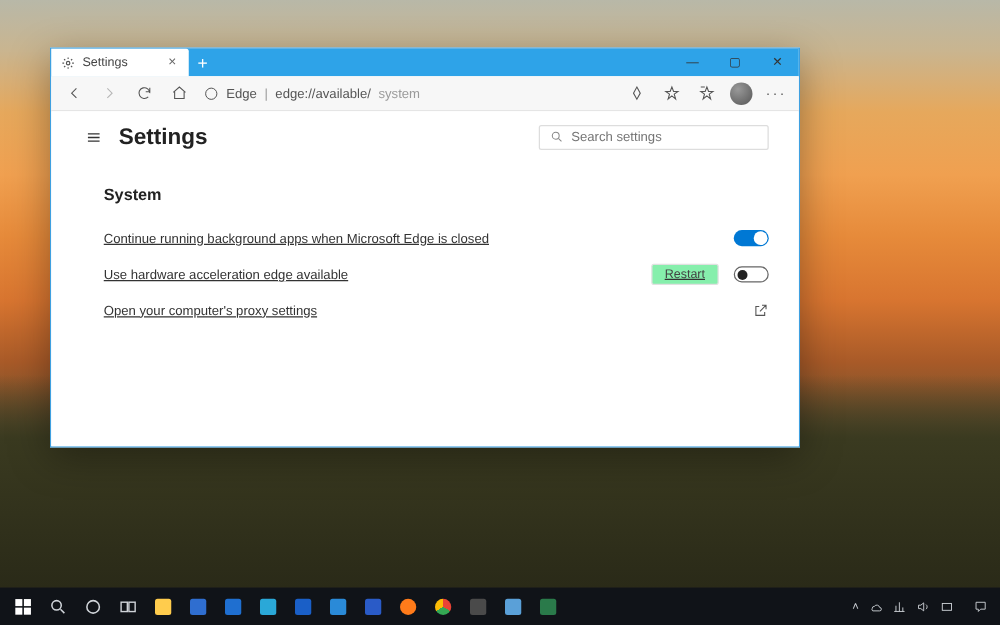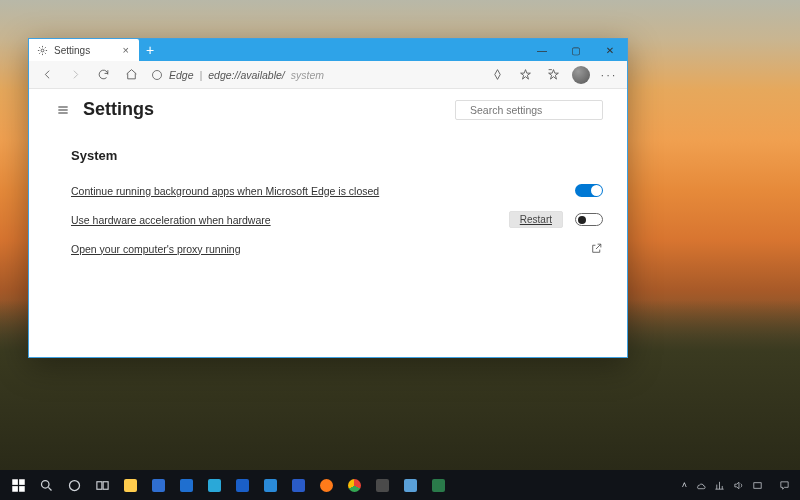--- a/index.html
+++ b/index.html
@@ -10,51 +10,51 @@
       #b8b8a8 0%, #c9b590 8%, #e6a85c 18%, #f0a050 28%,
       #e68a3a 38%, #d87530 48%, #a85a28 58%, #6b5230 68%,
       #4a4028 78%, #3a3522 88%, #2a2818 100%);
   }
   .sun { position:absolute; left:190px; top:120px; width:44px; height:44px; border-radius:50%;
     background: radial-gradient(circle, #fff8e0 0%, #ffe090 40%, rgba(255,200,100,0) 70%); }
   .grass { position:absolute; left:0; right:0; bottom:30px; height:170px;
     background: linear-gradient(to bottom, rgba(60,55,30,0) 0%, #3a3a20 30%, #2a2a18 100%); }
 
   .window {
-    position:absolute; left:28px; top:38px; width:600px; height:320px;
+    position:absolute; left:40px; top:38px; width:600px; height:320px;
     background:#fff; box-shadow:0 8px 30px rgba(0,0,0,0.35); border:1px solid #3fa0e0;
     display:flex; flex-direction:column; font-size:11px;
   }
   .titlebar { height:22px; background:#2ea3e8; display:flex; align-items:stretch; color:#333; }
   .tab { background:#fff; display:flex; align-items:center; gap:6px; padding:0 8px;
     border-top-right-radius:2px; font-size:10px; color:#444; min-width:110px; position:relative; }
   .tab .close-x { margin-left:auto; font-size:11px; color:#666; padding:0 2px; line-height:1; }
   .newtab { width:22px; display:flex; align-items:center; justify-content:center; color:#fff; font-size:14px; }
   .winctrl { margin-left:auto; display:flex; }
   .winctrl > div { width:34px; display:flex; align-items:center; justify-content:center; color:#333; font-size:10px; }
 
   .addrbar { height:28px; background:#f7f7f7; border-bottom:1px solid #e5e5e5; display:flex; align-items:center; padding:0 6px; gap:4px; }
   .ib { width:24px; height:24px; display:flex; align-items:center; justify-content:center; color:#555; border-radius:2px; }
   .ib svg { width:13px; height:13px; stroke:#555; stroke-width:1.6; fill:none; }
-  .addr-url { display:flex; align-items:flex-end; gap:6px; flex:1; font-size:10.5px; color:#555; padding:0 4px;font-style:italic; }
+  .addr-url { display:flex; align-items:flex-end; gap:6px; flex:1; font-size:10.5px; color:#555; padding:0 4px; }
   .addr-url .grey { color:#9a9a9a; }
   .avatar { width:18px; height:18px; border-radius:50%; background: radial-gradient(circle at 35% 30%, #999, #555); }
 
   .content { flex:1; background:#fff; padding:10px 24px 0 24px; overflow:hidden; }
   .hdr { display:flex; align-items:center; }
   .hamb { width:20px; height:20px; display:flex; align-items:center; justify-content:center; margin-right:10px; }
   .hamb svg { width:14px; height:14px; stroke:#333; stroke-width:1.8; }
   .page-title { font-size:18px; font-weight:600; color:#222; }
-  .searchwrap { margin-left:auto; display:flex; align-items:flex-start; border:1px solid #ddd; border-radius:2px; padding:3px 8px; width:148px; background:#fff; }
+  .searchwrap { margin-left:auto; display:flex; align-items:flex-start; border:1px solid #ddd; border-radius:2px; padding:3px 8px; width:184px; background:#fff; }
   .searchwrap svg { width:11px; height:11px; stroke:#888; stroke-width:1.8; fill:none; margin-right:6px; }
   .searchwrap input { border:none; outline:none; font-size:10.5px; flex:1; color:#333; background:transparent; }
   .section-h { font-size:13px; font-weight:600; color:#222; margin:28px 0 14px 18px; }
   .row { display:flex; align-items:center; padding:7px 0 7px 18px; font-size:10.5px; color:#333;text-decoration:underline; }
   .row .spacer { flex:1; }
-  .restart-btn { font-size:10px; color:#444; background:#e5e5e5; border:1px solid #e0e0e0; padding:2px 10px; border-radius:2px; margin-right:12px; }
+  .restart-btn { font-size:10px; color:#444; background:#86efac; border:1px solid #e0e0e0; padding:2px 10px; border-radius:2px; margin-right:12px; }
   .toggle { width:28px; height:13px; border-radius:7px; position:relative; }
   .toggle.on { background:#0078d4; }
   .toggle.on::after { content:""; position:absolute; right:1px; top:1px; width:11px; height:11px; background:#fff; border-radius:50%; }
   .toggle.off { background:#fff; border:1px solid #666; }
   .toggle.off::after { content:""; position:absolute; left:2px; top:1.5px; width:8px; height:8px; background:#222; border-radius:50%; }
   .ext { width:13px; height:13px; stroke:#555; stroke-width:1.6; fill:none; }
 
   .taskbar { position:absolute; left:0; right:0; bottom:0; height:30px; background:#101318; display:flex; align-items:center; padding:0 4px; }
   .tb { width:28px; height:30px; display:flex; align-items:center; justify-content:center; }
   .tb svg { width:15px; height:15px; }
@@ -160,28 +160,28 @@
 
       <div class="section-h">System</div>
 
       <div class="row">
         <span>Continue running background apps when Microsoft Edge is closed</span>
         <span class="spacer"></span>
         <div class="toggle on"></div>
       </div>
 
       <div class="row">
-        <span>Use hardware acceleration when hardware</span>
+        <span>Use hardware acceleration edge available</span>
         <span class="spacer"></span>
         <div class="restart-btn">Restart</div>
         <div class="toggle off"></div>
       </div>
 
       <div class="row">
-        <span>Open your computer's proxy running</span>
+        <span>Open your computer's proxy settings</span>
         <span class="spacer"></span>
         <svg class="ext" viewBox="0 0 24 24">
             <path d="M14 4h6v6M20 4l-9 9M18 14v5H5V6h5"></path>
           </svg>
       </div>
     </div>
   </div>
 
   <div class="taskbar">
     <div class="tb">

